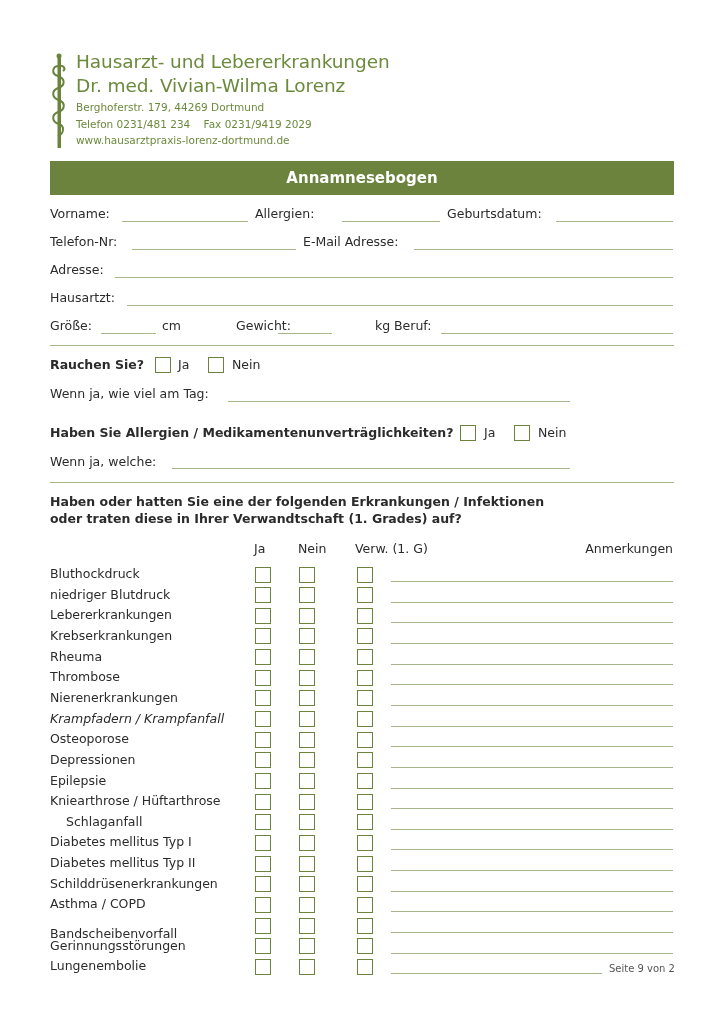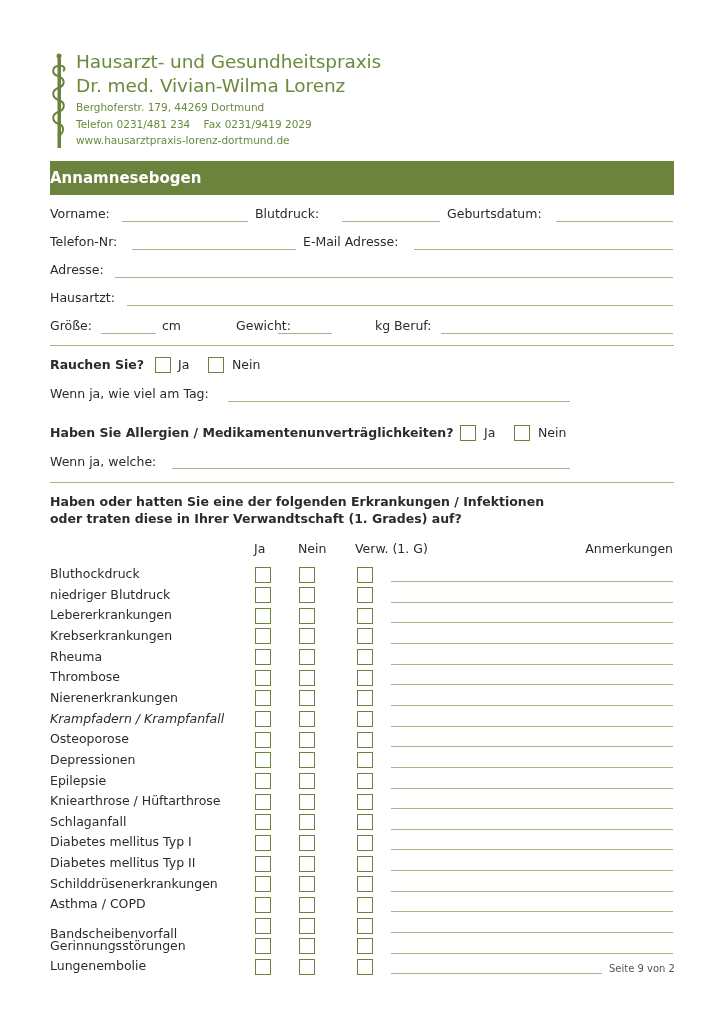--- a/index.html
+++ b/index.html
@@ -2,51 +2,51 @@
 <html><head>
 <meta charset="utf-8">
 <style>
   html, body { margin:0; padding:0; background:#ffffff; }
   body { width:724px; height:1024px; position:relative; overflow:hidden;
          font-family:"DejaVu Sans", sans-serif; color:#2b2b2b; }
   .abs { position:absolute; }
   .hdr-title { left:76px; font-size:18.5px; color:#6b8a3c; white-space:nowrap; letter-spacing:-0.1px; }
   .hdr-small { left:76px; font-size:10.5px; color:#6b8a3c; white-space:nowrap; }
   .banner { left:50px; top:161px; width:624px; height:34px; background:#6b833d;
-            color:#fff; font-weight:bold; font-size:15px; line-height:34px; }
+            color:#fff; font-weight:bold; font-size:15px; text-align:center; line-height:34px; }
   .lbl { font-size:12.5px; color:#2b2b2b; white-space:nowrap; }
   .bold { font-weight:bold; }
   .line { height:0; border-top:1.5px solid #a7b68a; }
   .sep  { height:0; border-top:1.5px solid #a7b68a; left:50px; width:624px; }
   .cb { width:14px; height:14px; border:1.8px solid #6b833d; background:#fff; box-sizing:content-box; }
   .row-lbl { left:50px; font-size:12.5px; white-space:nowrap; }
   .footer { font-size:10px; color:#555; white-space:nowrap; }
 </style>
 </head>
 <body>
 
 <div class="abs" style="left:50px;top:52px;width:18px;height:98px;">
   <svg width="18" height="98" viewBox="0 0 18 98">
     <rect x="7.5" y="6" width="3.5" height="90" fill="#6b833d"></rect>
     <circle cx="9" cy="4" r="2.5" fill="#6b833d"></circle>
     <path d="M9 14 C2 14 1 22 8 24 C16 27 15 34 8 36 C1 39 2 46 9 48 C16 51 15 58 8 60 C1 63 2 70 9 72 C15 74 14 82 8 84" stroke="#6b833d" stroke-width="2" fill="none"></path>
     <path d="M9 14 C14 13 16 17 13 19" stroke="#6b833d" stroke-width="2" fill="none"></path>
   </svg>
 </div>
-<div class="abs hdr-title" style="top:51px;">Hausarzt- und Gesundheitspraxis</div>
+<div class="abs hdr-title" style="top:51px;">Hausarzt- und Lebererkrankungen</div>
 <div class="abs hdr-title" style="top:75px;">Dr. med. Vivian-Wilma Lorenz</div>
 <div class="abs hdr-small" style="top:101px;">Berghoferstr. 179, 44269 Dortmund</div>
 <div class="abs hdr-small" style="top:118px;white-space:pre;">Telefon 0231/481 234    Fax 0231/9419 2029</div>
 <div class="abs hdr-small" style="top:134px;">www.hausarztpraxis-lorenz-dortmund.de</div>
 
 <div class="abs banner">Annamnesebogen</div>
 
 <div class="abs lbl" style="left:50px;top:206px;">Vorname:</div>
 <div class="abs line" style="left:122px;top:221px;width:126px;"></div>
-<div class="abs lbl" style="left:255px;top:206px;">Blutdruck:</div>
+<div class="abs lbl" style="left:255px;top:206px;">Allergien:</div>
 <div class="abs line" style="left:342px;top:221px;width:98px;"></div>
 <div class="abs lbl" style="left:447px;top:206px;">Geburtsdatum:</div>
 <div class="abs line" style="left:556px;top:221px;width:117px;"></div>
 
 <div class="abs lbl" style="left:50px;top:234px;">Telefon-Nr:</div>
 <div class="abs line" style="left:132px;top:249px;width:164px;"></div>
 <div class="abs lbl" style="left:303px;top:234px;">E-Mail Adresse:</div>
 <div class="abs line" style="left:414px;top:249px;width:259px;"></div>
 
 <div class="abs lbl" style="left:50px;top:262px;">Adresse:</div>
@@ -171,21 +171,21 @@
       <div class="abs line" style="left: 391px; top: 787.5px; width: 282px;"></div>
     </div>
     <div>
       <div class="abs row-lbl" style="top: 793.15px;">Kniearthrose / Hüftarthrose</div>
       <div class="abs cb" style="left: 255px; top: 793.65px;"></div>
       <div class="abs cb" style="left: 299px; top: 793.65px;"></div>
       <div class="abs cb" style="left: 357px; top: 793.65px;"></div>
       <div class="abs line" style="left: 391px; top: 808.15px; width: 282px;"></div>
     </div>
     <div>
-      <div class="abs row-lbl" style="top: 813.8px;">Schlaganfall</div>
+      <div class="abs row-lbl" style="top: 813.8px; margin-left: 16px;">Schlaganfall</div>
       <div class="abs cb" style="left: 255px; top: 814.3px;"></div>
       <div class="abs cb" style="left: 299px; top: 814.3px;"></div>
       <div class="abs cb" style="left: 357px; top: 814.3px;"></div>
       <div class="abs line" style="left: 391px; top: 828.8px; width: 282px;"></div>
     </div>
     <div>
       <div class="abs row-lbl" style="top: 834.45px;">Diabetes mellitus Typ I</div>
       <div class="abs cb" style="left: 255px; top: 834.95px;"></div>
       <div class="abs cb" style="left: 299px; top: 834.95px;"></div>
       <div class="abs cb" style="left: 357px; top: 834.95px;"></div>

